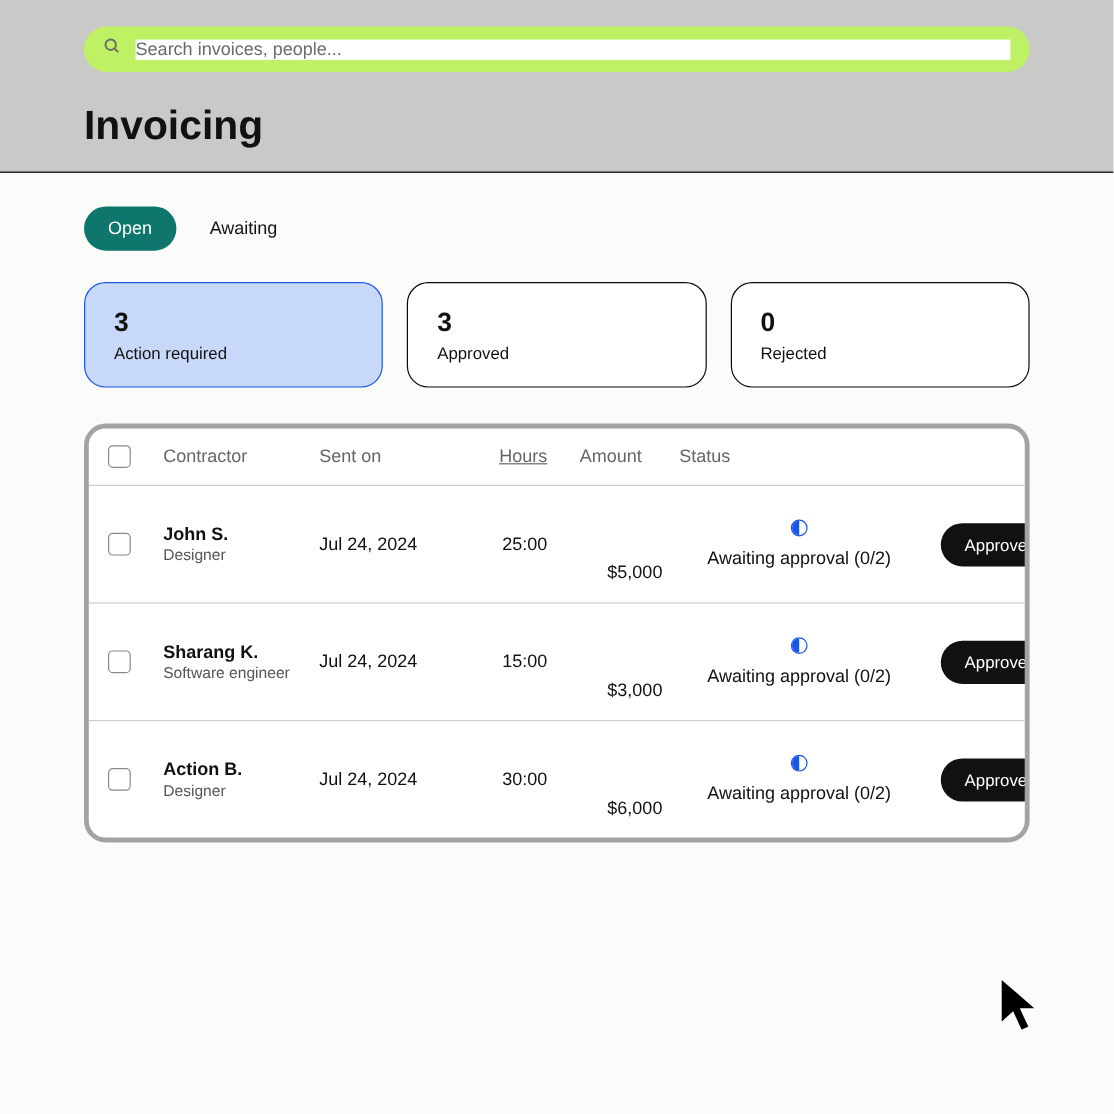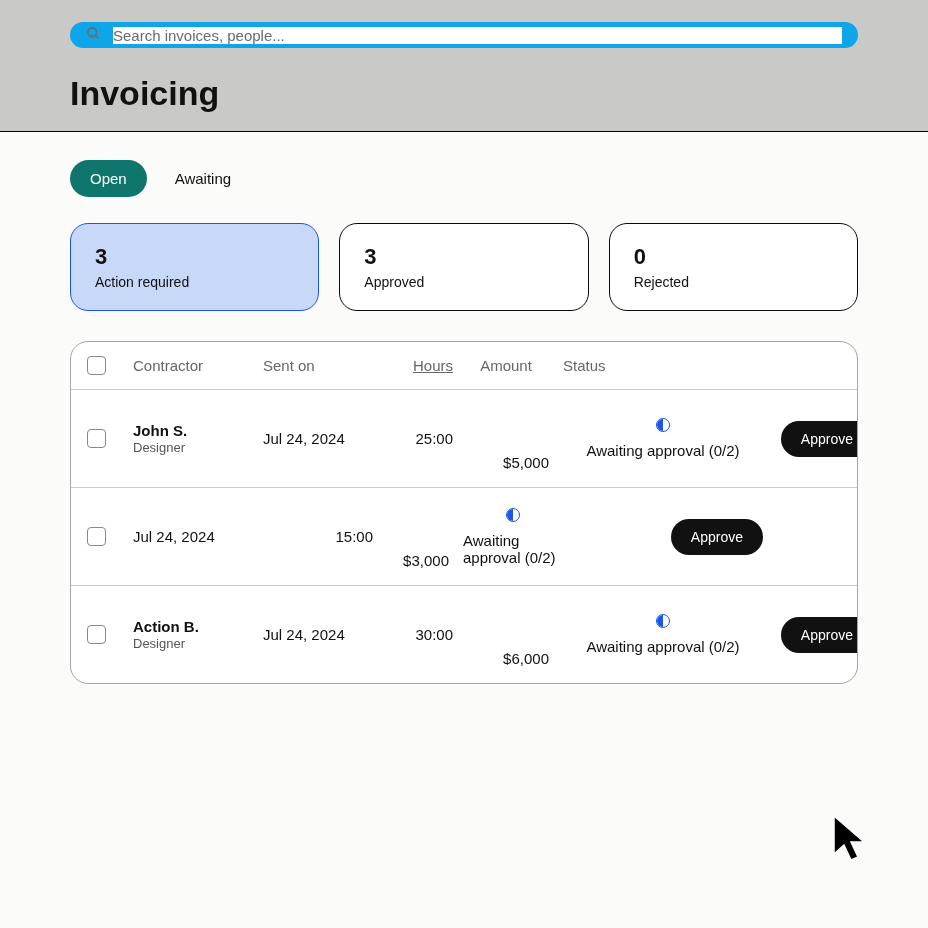--- a/index.html
+++ b/index.html
@@ -14,23 +14,23 @@
       background: #fbfbf9;
       overflow: hidden;
       position: relative;
     }
     .header {
       background: #c9c9c7;
       padding: 22px 70px 18px 70px;
       border-bottom: 1px solid #000;
     }
     .search-bar {
-      background: #0ea5e9;
+      background: #bef264;
       border-radius: 24px;
-      height: 26px;
+      height: 38px;
       display: flex;
       align-items: center;
       padding: 0 16px;
       gap: 12px;
     }
     .search-bar input {
       border: none;
       outline: none;
       font-size: 15px;
       width: 100%;
@@ -86,21 +86,21 @@
       font-size: 22px;
       font-weight: 700;
       color: #111;
       margin-bottom: 4px;
     }
     .summary-card .label {
       font-size: 14px;
       color: #111;
     }
     .table-wrap {
-      border: 1px solid #a3a3a3;
+      border: 4px solid #a3a3a3;
       border-radius: 18px;
       overflow: hidden;
       background: #fff;
     }
     .table-header, .table-row {
       display: grid;
       grid-template-columns: 50px 130px 120px 80px 100px 200px 110px;
       align-items: center;
       padding: 14px 12px;
     }
@@ -245,20 +245,24 @@
         <span class="status-icon"></span>
         <span>Awaiting approval (0/2)</span>
       </div>
       <button class="approve-btn">Approve</button>
     </div>
 
     <div class="table-row">
       <div>
           <div class="checkbox"></div>
         </div>
+      <div>
+        <div class="contractor-name">Sharang K.</div>
+        <div class="contractor-role">Software engineer</div>
+      </div>
       <div class="sent-on">Jul 24, 2024</div>
       <div class="hours">15:00</div>
       <div class="amount">$3,000</div>
       <div class="status-cell">
         <span class="status-icon"></span>
         <span>Awaiting approval (0/2)</span>
       </div>
       <button class="approve-btn">Approve</button>
     </div>
 

